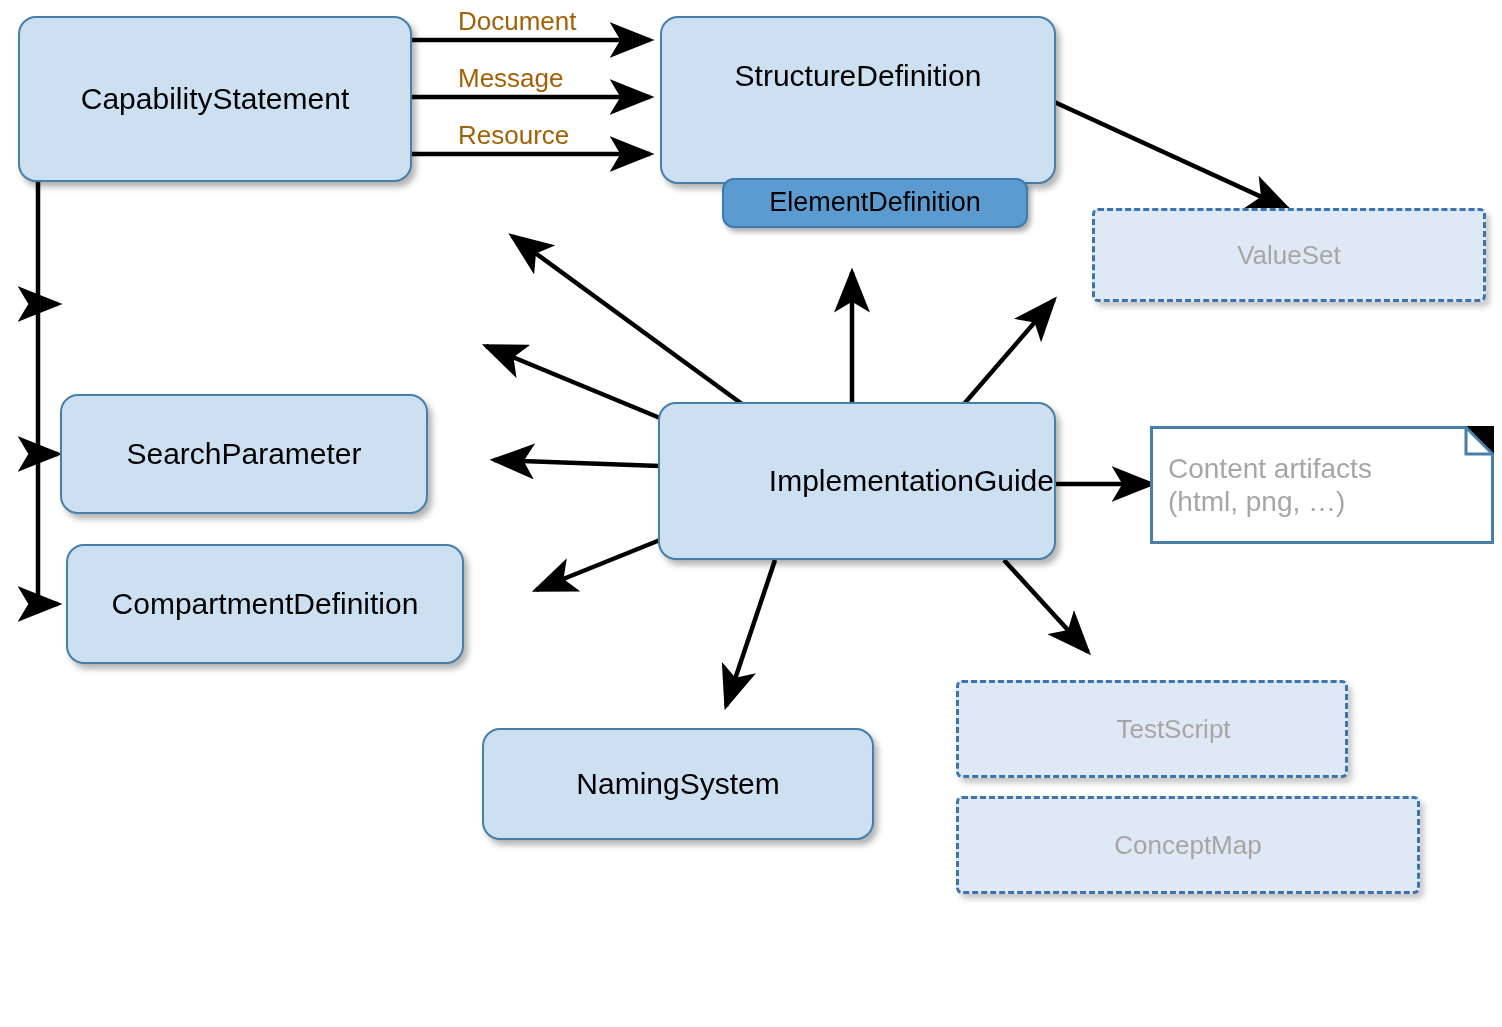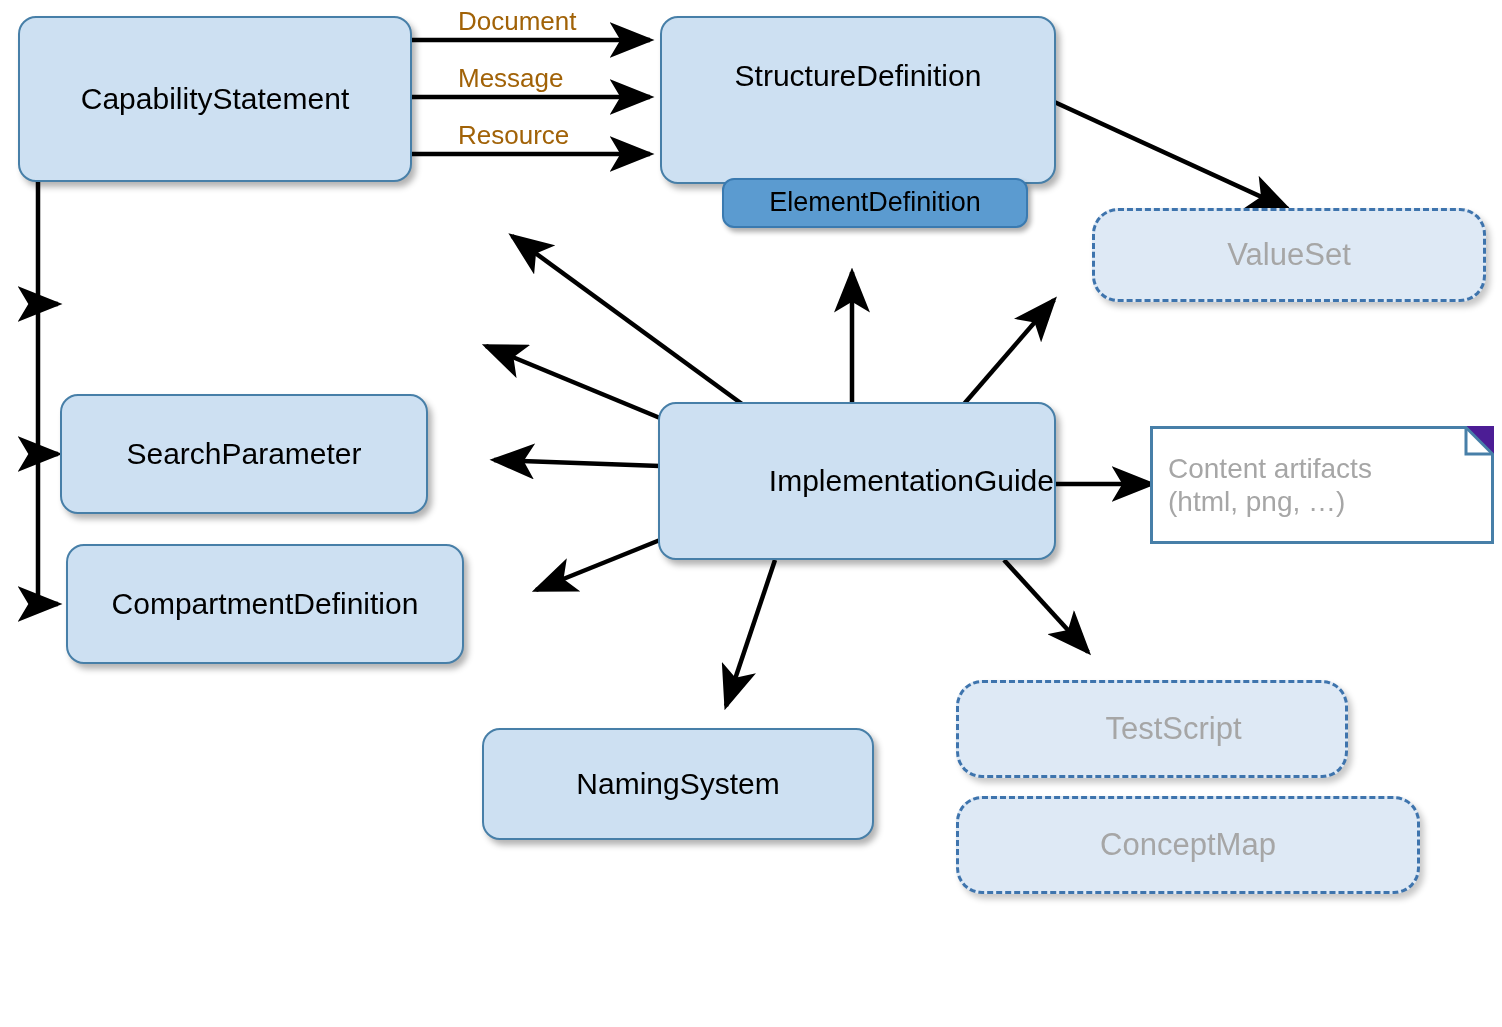--- a/index.html
+++ b/index.html
@@ -55,28 +55,28 @@
     border: 2px solid #3a7ab0;
     border-radius: 12px;
     box-shadow: 3px 4px 5px rgba(0,0,0,0.32);
     color: #000000;
     font-size: 27px;
   }
   
   .n-ghost {
     background: #dee9f5;
     border: 3px dashed #3e74ad;
-    border-radius: 26px;
+    border-radius: 6px;
     box-shadow: 4px 5px 6px rgba(0,0,0,0.22);
     color: #a6a6a6;
-    font-size: 31px;
+    font-size: 26px;
   }
   
   .n-note {
-    background: #4c1d95;
+    background: #000000;
     color: #a6a6a6;
     font-size: 28px;
     justify-content: flex-start;
     text-align: left;
     padding-left: 18px;
     border: none;
   }
   .n-note .noteframe {
     position: absolute;
     left: 0; top: 0;

